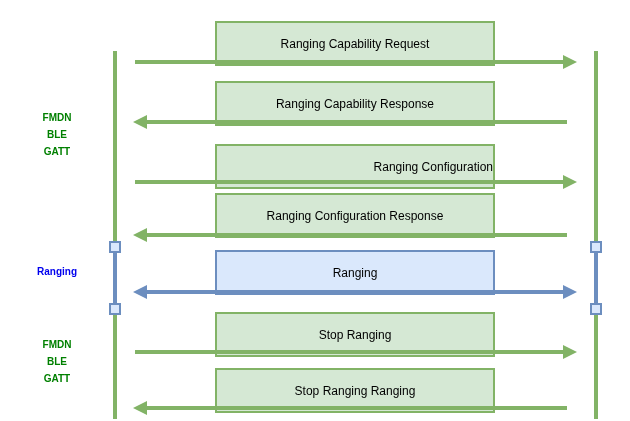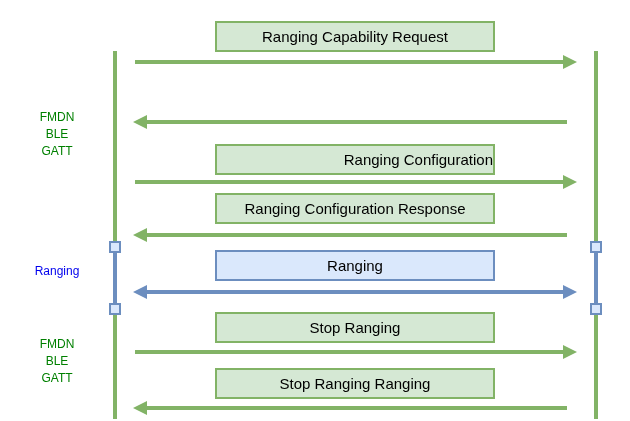--- a/index.html
+++ b/index.html
@@ -4,21 +4,21 @@
 <style>
   html,body { margin:0; padding:0; background:#ffffff; }
   .canvas {
     position:relative; width:630px; height:421px; background:#ffffff;
     font-family:"Liberation Sans", sans-serif; overflow:hidden;
   }
 
   
   .side-label {
     position:absolute; left:12px; width:90px; text-align:center;
-    font-weight:normal; font-size:12px; line-height:17px;
+    font-weight:bold; font-size:10px; line-height:17px;
   }
   .side-label.green { color:#008000; }
   .side-label.blue  { color:#0000ee; }
   #sl-top    { top:109px; }
   #sl-mid    { top:263px; }
   #sl-bottom { top:336px; }
 
   
   .lifeline {
     position:absolute; top:51px; height:368px; width:4px; background:#82b366;
@@ -34,24 +34,24 @@
     position:absolute; width:8px; height:8px;
     background:#dae8fc; border:2px solid #6c8ebf;
   }
   #sq-l1 { left:109px; top:241px; }
   #sq-l2 { left:109px; top:303px; }
   #sq-r1 { left:590px; top:241px; }
   #sq-r2 { left:590px; top:303px; }
 
   
   .msg-box {
-    position:absolute; left:215px; width:280px; height:31px;
+    position:absolute; left:215px; width:280px; height:45px;
     box-sizing:border-box; border:2px solid #82b366; background:#d5e8d4;
     display:flex; align-items:center; justify-content:center;
-    font-size:15px; color:#000000;
+    font-size:12px; color:#000000;
   }
   .msg-box.blue { border-color:#6c8ebf; background:#dae8fc; }
   #mb1 { top:21px; }
   #mb2 { top:81px; }
   #mb3 { top:144px;justify-content:flex-end; }
   #mb4 { top:193px;align-items:center; }
   #mb5 { top:250px; }
   #mb6 { top:312px; }
   #mb7 { top:368px; }
 
@@ -107,20 +107,23 @@
   <div class="activation-square" id="sq-r2"></div>
 
   <div class="msg-box" id="mb1">
     <span>Ranging Capability Request</span>
   </div>
   <div class="arrow right" id="ar1">
     <div class="shaft"></div>
     <div class="head h-right"></div>
   </div>
 
+  <div class="msg-box" id="mb2">
+    <span>Ranging Capability Response</span>
+  </div>
   <div class="arrow left" id="ar2">
     <div class="shaft"></div>
     <div class="head h-left"></div>
   </div>
 
   <div class="msg-box" id="mb3">
     <span>Ranging Configuration</span>
   </div>
   <div class="arrow right" id="ar3">
     <div class="shaft"></div>

